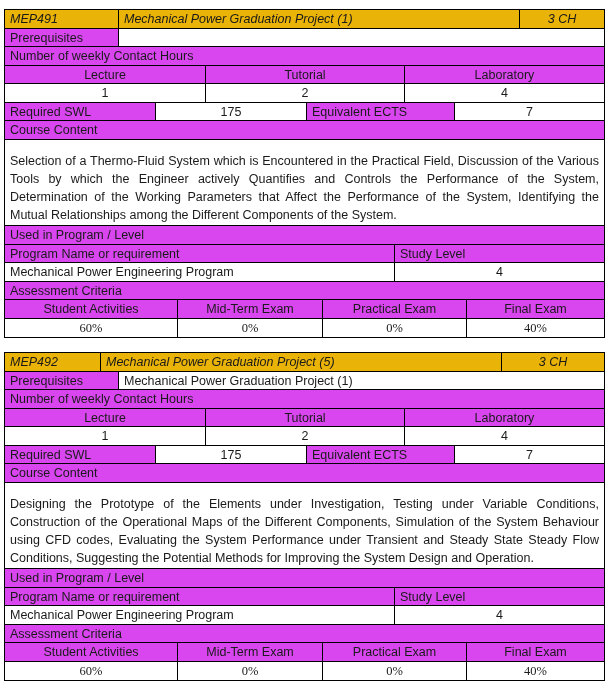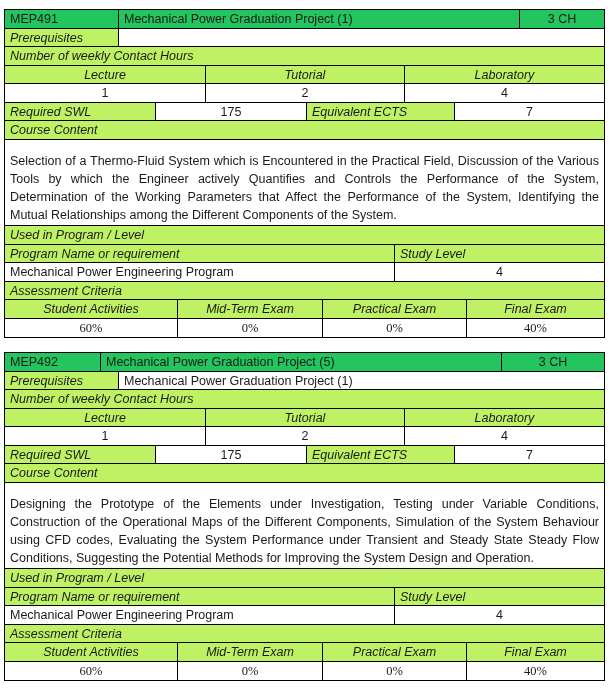--- a/index.html
+++ b/index.html
@@ -6,22 +6,22 @@
   body { width: 613px; height: 690px; position: relative; overflow: hidden;
          font-family: "Liberation Sans", "DejaVu Sans", sans-serif; font-size: 12.5px; color: #1a1a1a; }
   .course { position: absolute; left: 4px; width: 601px; border: 1px solid #000; box-sizing: border-box; }
   .course.c1 { top: 9px; }
   .course.c2 { top: 352px; }
   .row { display: flex; border-bottom: 1px solid #000; box-sizing: border-box; height: 18.5px; }
   .row:last-child { border-bottom: none; font-family: Liberation Serif, serif; }
   .cell { border-right: 1px solid #000; box-sizing: border-box; padding: 0 5px; line-height: 18px;
           white-space: nowrap; overflow: hidden; }
   .cell:last-child { border-right: none; }
-  .blue { background: #22c55e; }
-  .green { background: #bef264; font-style: italic; }
+  .blue { background: #eab308; font-style: italic; }
+  .green { background: #d946ef; }
   .white { background: #ffffff; }
   .center { text-align: center; }
   .full { flex: 1; }
   .content { height: auto; }
   .content .cell { white-space: normal; text-align: justify; line-height: 18.2px; padding: 12px 5px 1px 5px; }
 </style>
 </head>
 <body>
 
 <div class="course c1">

